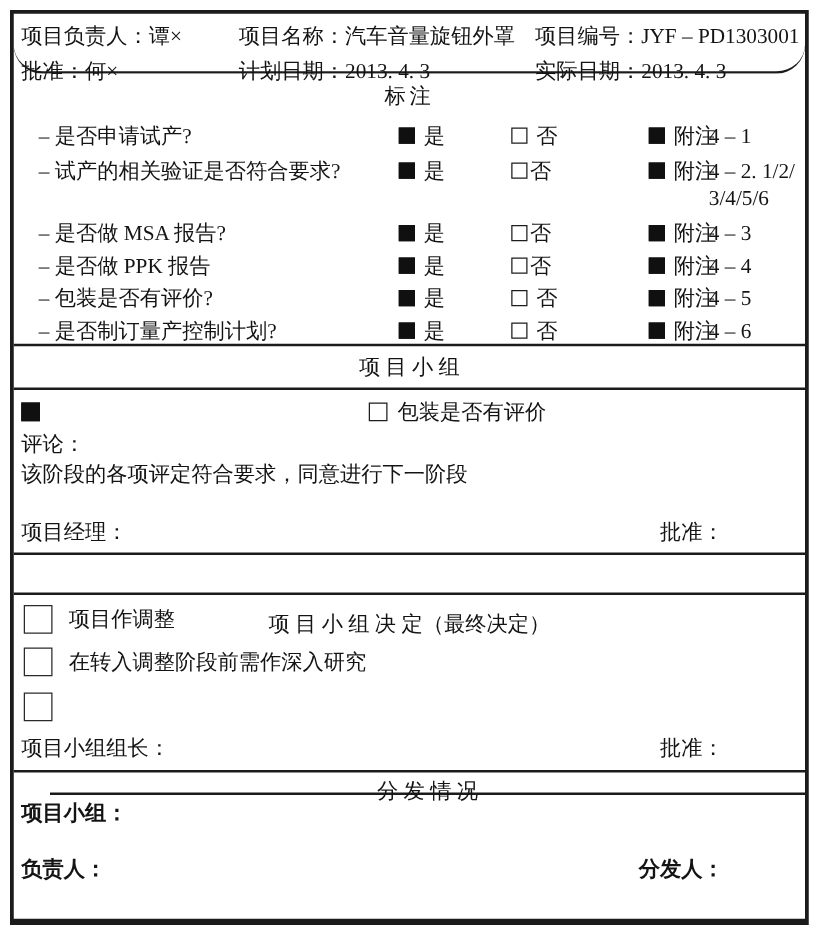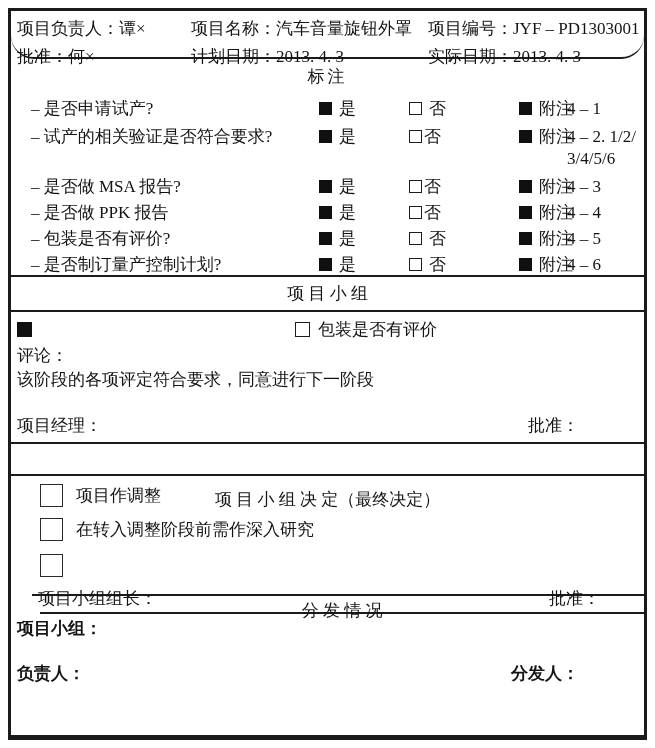--- a/index.html
+++ b/index.html
@@ -37,21 +37,21 @@
   .decbx{
     display:inline-block;width:23px;height:23px;box-sizing:border-box;
     border:1.5px solid #2a2a2a;background:#fff;margin-right:13px;flex:0 0 auto;
   }
   
   .s-header{height:48px;border-radius:23px;}
   .s-annot{height:218px;}
   .s-teamhdr{height:35px;}
   .s-team{height:132px;}
   .s-dechdr{height:32px;}
-  .s-dec{height:120px;margin-left:21px;}
+  .s-dec{height:142px;}
   .s-disthdr{height:18px;margin-left:29px;}
   .s-dist{height:72px;font-weight:bold;}
   .s-teamhdr .sec-title{top:7px;}
   .s-dechdr .sec-title{top:6px;margin-top:40px;}
   .s-disthdr .sec-title{top:5px;}
 </style>
 </head>
 <body>
 
 <div class="form">

